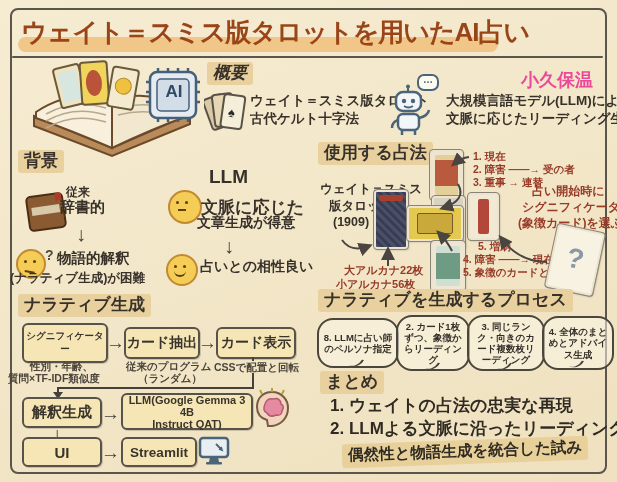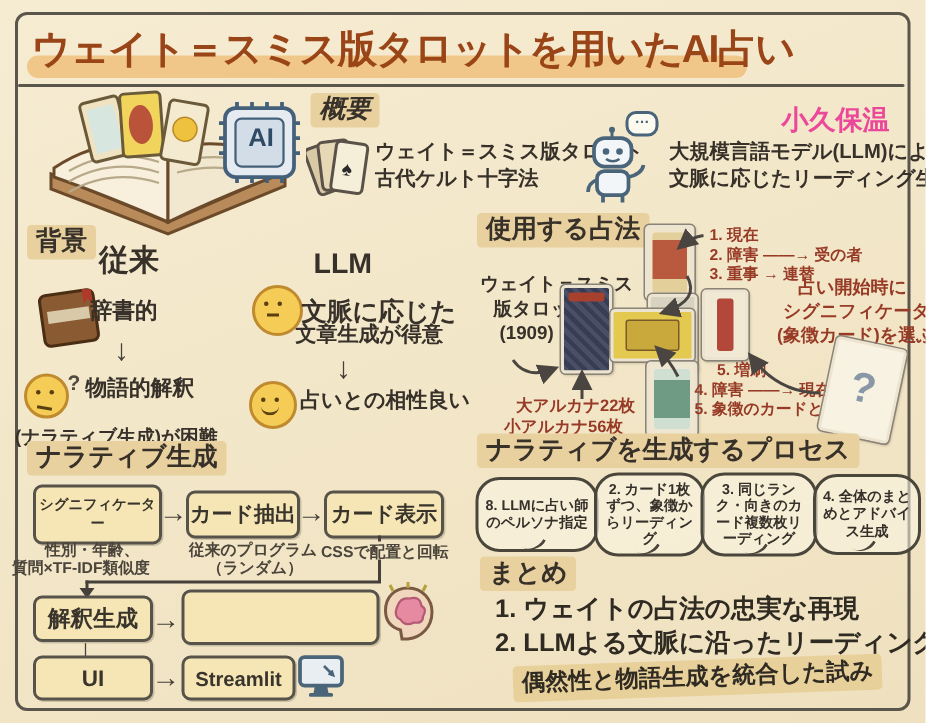--- a/index.html
+++ b/index.html
@@ -113,27 +113,27 @@
 <div class="abs bubble-sm" style="left:417px;top:74px;">…</div>
 <div class="abs t" style="left:446px;top:92px;font-size:13.5px;">大規模言語モデル(LLM)による</div>
 <div class="abs t" style="left:446px;top:110px;font-size:13.5px;">文脈に応じたリーディング生成</div>
 
 <div class="abs sec" style="left:18px;top:150px;">背景</div>
 <svg class="abs" style="left:24px;top:190px;" width="46" height="44" viewBox="0 0 46 44">
   <rect x="4" y="5" width="36" height="34" rx="4" fill="#8a5a33" stroke="#4a2e14" stroke-width="2" transform="rotate(-8 22 22)"></rect>
   <rect x="8" y="16" width="28" height="8" fill="#d8c9a8" transform="rotate(-8 22 22)"></rect>
   <path d="M33 4 L33 14 L36 11 L39 14 L39 5 Z" fill="#b03a2a" transform="rotate(-8 22 22)"></path>
 </svg>
-<div class="abs t" style="left:66px;top:160px;font-size:20px;">従来</div>
+<div class="abs t" style="left:66px;top:184px;font-size:12px;">従来</div>
 <div class="abs t" style="left:60px;top:198px;font-size:15px;">辞書的</div>
 <div class="abs darrow" style="left:76px;top:224px;">↓</div>
 <div class="abs face confused" style="left:16px;top:249px;"></div>
 <div class="abs qglyph" style="left:45px;top:247px;font-size:14px;color:#50493e;">?</div>
 <div class="abs t" style="left:57px;top:249px;font-size:14.5px;">物語的解釈</div>
-<div class="abs t" style="left:10px;top:270px;font-size:12.5px;margin-top:13px;">(ナラティブ生成)が困難</div>
+<div class="abs t" style="left:10px;top:270px;font-size:12.5px;">(ナラティブ生成)が困難</div>
 <div class="abs t" style="left:209px;top:166px;font-size:19px;">LLM</div>
 <div class="abs face think" style="left:168px;top:190px;width:30px;height:30px;"></div>
 <div class="abs t" style="left:201px;top:196px;font-size:17px;">文脈に応じた</div>
 <div class="abs t" style="left:197px;top:214px;font-size:14px;">文章生成が得意</div>
 <div class="abs darrow" style="left:224px;top:236px;">↓</div>
 <div class="abs face smile" style="left:166px;top:254px;width:28px;height:28px;"></div>
 <div class="abs t" style="left:200px;top:258px;font-size:14px;">占いとの相性良い</div>
 
 <div class="abs sec" style="left:318px;top:142px;">使用する占法</div>
 <div class="abs t" style="left:320px;top:181px;font-size:12.5px;">ウェイト＝スミス</div>
@@ -213,20 +213,22 @@
 <div class="abs note" style="left:138px;top:372px;">（ランダム）</div>
 <div class="abs note" style="left:214px;top:361px;">CSSで配置と回転</div>
 <div class="abs eline" style="left:252px;top:357px;width:2px;height:4px;"></div>
 <div class="abs eline" style="left:252px;top:373px;width:2px;height:15px;"></div>
 <div class="abs eline" style="left:57px;top:387px;width:197px;height:2px;"></div>
 <div class="abs eline" style="left:57px;top:387px;width:2px;height:6px;"></div>
 <div class="abs ehead" style="left:53px;top:392px;"></div>
 <div class="abs fbox" style="left:22px;top:397px;width:76px;height:27px;font-size:15px;">解釈生成</div>
 <div class="abs harrow" style="left:101px;top:404px;">→</div>
 <div class="abs fbox" style="left:121px;top:393px;width:128px;height:33px;">
+  <div style="font-size:11px;">LLM(Google Gemma 3 4B</div>
+  <div style="font-size:11px;">Instruct QAT)</div>
 </div>
 <svg class="abs" style="left:252px;top:388px;" width="40" height="42" viewBox="0 0 40 42">
   <path d="M20 4 C30 4 36 12 36 20 C36 30 29 37 20 38 L16 38 L15 32 C8 30 5 25 5 19 C5 10 11 4 20 4 Z" fill="#f0d6bc" stroke="#7a5a42" stroke-width="2"></path>
   <path d="M13 16 Q15 10 21 11 Q28 9 29 16 Q33 18 30 23 Q30 28 24 27 Q18 30 15 25 Q10 23 13 16 Z" fill="#e58aa0" stroke="#b45a74" stroke-width="1.5"></path>
   <path d="M8 2 L10 6 M20 0 L20 4 M32 2 L30 6" stroke="#b4a03c" stroke-width="2"></path>
 </svg>
 <div class="abs darrow" style="left:52px;top:424px;">↓</div>
 <div class="abs fbox" style="left:22px;top:437px;width:76px;height:26px;font-size:15px;">UI</div>
 <div class="abs harrow" style="left:101px;top:443px;">→</div>
 <div class="abs fbox" style="left:121px;top:437px;width:72px;height:26px;font-size:13.5px;">Streamlit</div>

